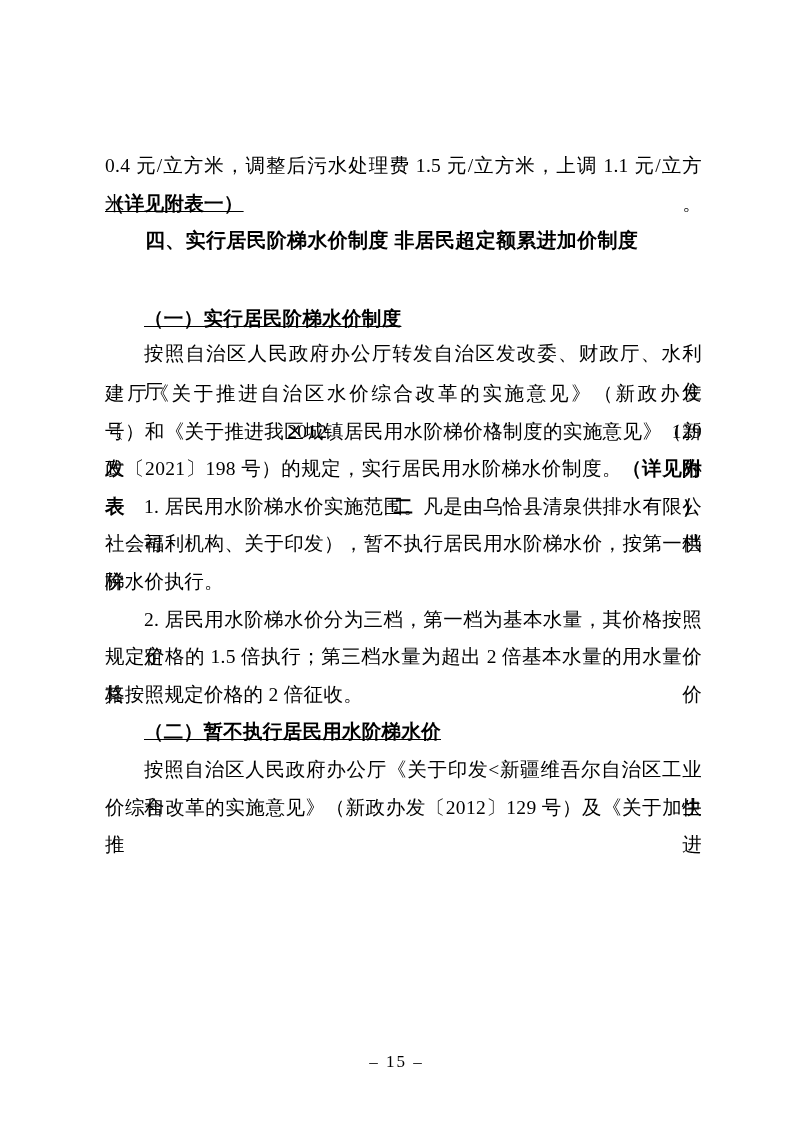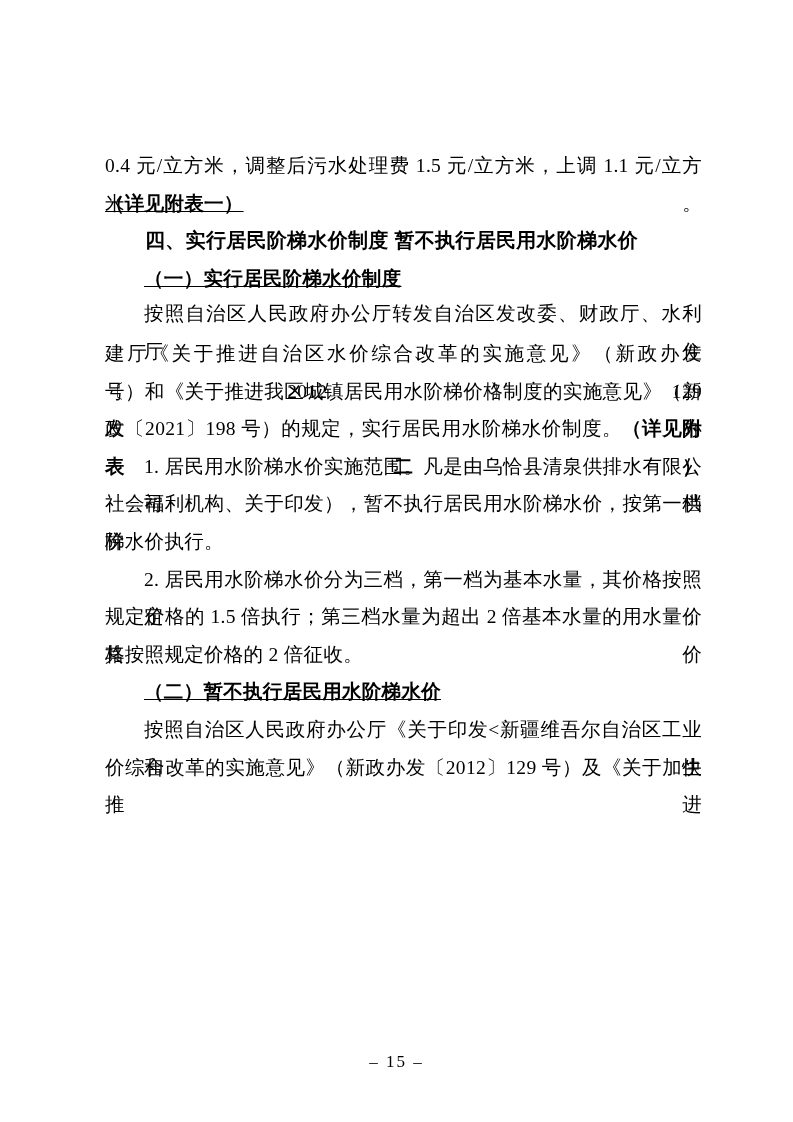--- a/index.html
+++ b/index.html
@@ -59,22 +59,22 @@
     letter-spacing: 2px;
   }
 </style>
 </head>
 <body>
 
 <div class="page">
   <div class="text-block">
       <div class="line body fill"><span>0.4 元/立方米，调整后污水处理费 1.5 元/立方米，上调 1.1 元/立方米。</span></div>
       <div class="line heading-serif"><span class="seg-bold">（详见附表一）</span></div>
-      <div class="line heading-sans" style="padding-left: 2em;"><span class="seg-bold">四、实行居民阶梯水价制度 暂不执行居民用水阶梯水价</span></div>
-      <div class="line heading-serif" style="padding-left: 2em;"><span class="seg-bold">（一）实行居民阶梯水价制度</span></div>
+      <div class="line heading-sans" style="padding-left: 2em;"><span class="seg-bold">四、实行居民阶梯水价制度 非居民超定额累进加价制度</span></div>
+      <div class="line heading-serif" style="padding-left: 2em; margin-top: 40px;"><span class="seg-bold">（一）实行居民阶梯水价制度</span></div>
       <div class="line body fill" style="padding-left: 2em; font-family: Liberation Mono, monospace;"><span>按照自治区人民政府办公厅转发自治区发改委、财政厅、水利厅、住</span></div>
       <div class="line body fill"><span>建厅《关于推进自治区水价综合改革的实施意见》（新政办发〔2012〕129</span></div>
       <div class="line body fill"><span>号）和《关于推进我区城镇居民用水阶梯价格制度的实施意见》（新政办</span></div>
       <div class="line body fill"><span>发〔2021〕198 号）的规定，实行居民用水阶梯水价制度。</span><span class="seg-bold">（详见附表二）</span></div>
       <div class="line body fill" style="padding-left: 2em;"><span>1. 居民用水阶梯水价实施范围。凡是由乌恰县清泉供排水有限公司供</span></div>
       <div class="line body fill"><span>社会福利机构、关于印发），暂不执行居民用水阶梯水价，按第一档阶</span></div>
       <div class="line body"><span>梯水价执行。</span></div>
       <div class="line body fill" style="padding-left: 2em;"><span>2. 居民用水阶梯水价分为三档，第一档为基本水量，其价格按照定价</span></div>
       <div class="line body fill"><span>规定价格的 1.5 倍执行；第三档水量为超出 2 倍基本水量的用水量，其价</span></div>
       <div class="line body"><span>格按照规定价格的 2 倍征收。</span></div>

